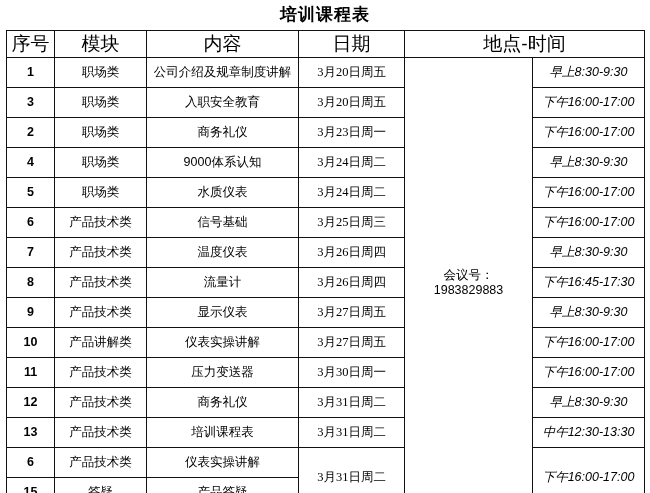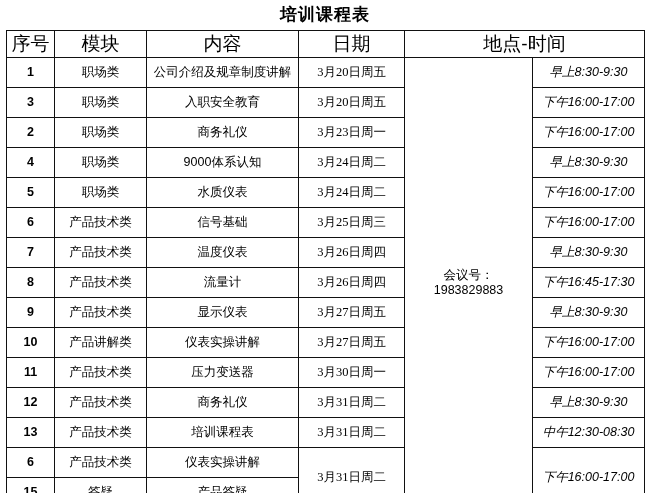--- a/index.html
+++ b/index.html
@@ -187,21 +187,21 @@
         <td class="cell-content">商务礼仪</td>
         <td class="cell-date">3月31日周二</td>
         <td class="cell-time">早上8:30-9:30</td>
       </tr>
 
       <tr>
         <td class="cell-no">13</td>
         <td class="cell-module">产品技术类</td>
         <td class="cell-content">培训课程表</td>
         <td class="cell-date">3月31日周二</td>
-        <td class="cell-time">中午12:30-08:30</td>
+        <td class="cell-time">中午12:30-13:30</td>
       </tr>
 
       <tr>
         <td class="cell-no">6</td>
         <td class="cell-module">产品技术类</td>
         <td class="cell-content">仪表实操讲解</td>
         <td class="cell-date" rowspan="2">3月31日周二</td>
         <td class="cell-time" rowspan="2">下午16:00-17:00</td>
       </tr>
 

